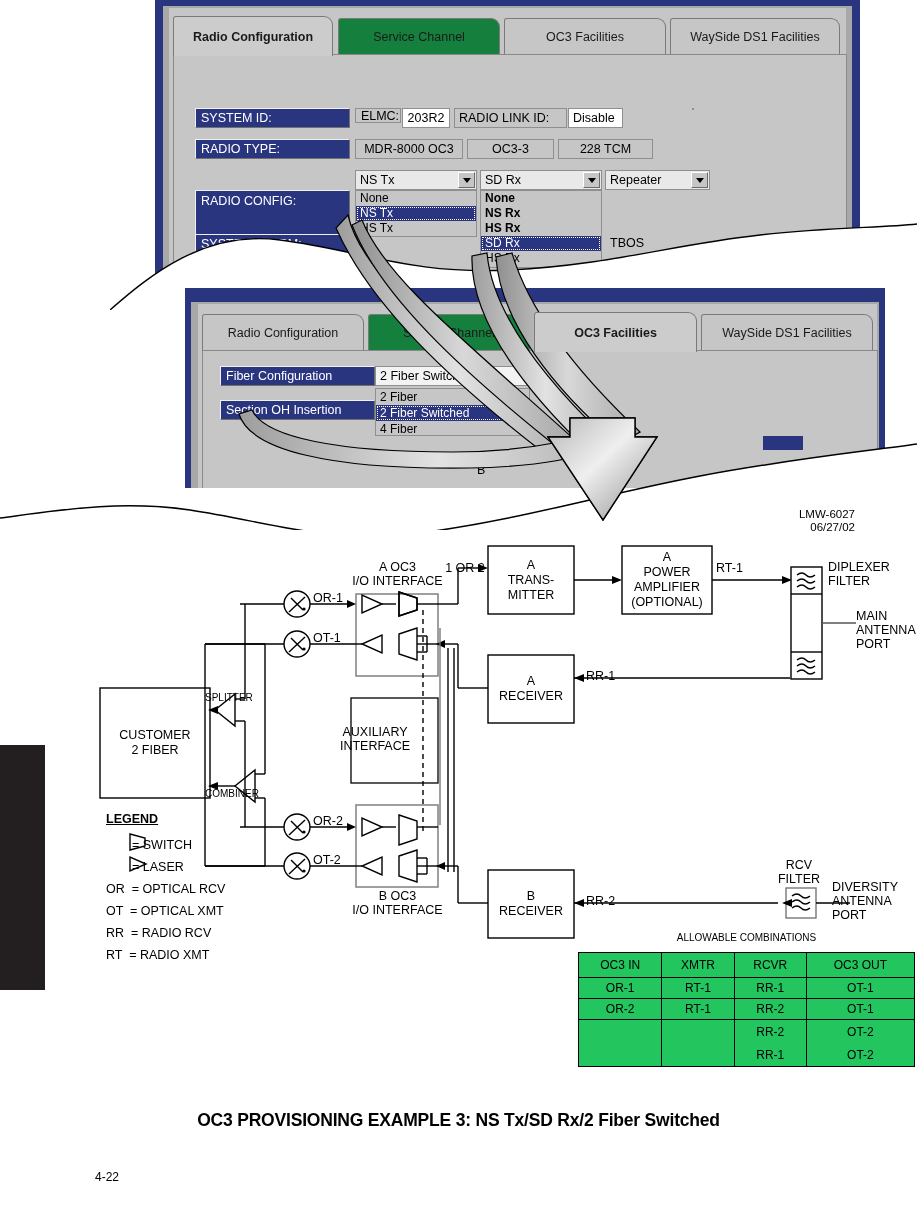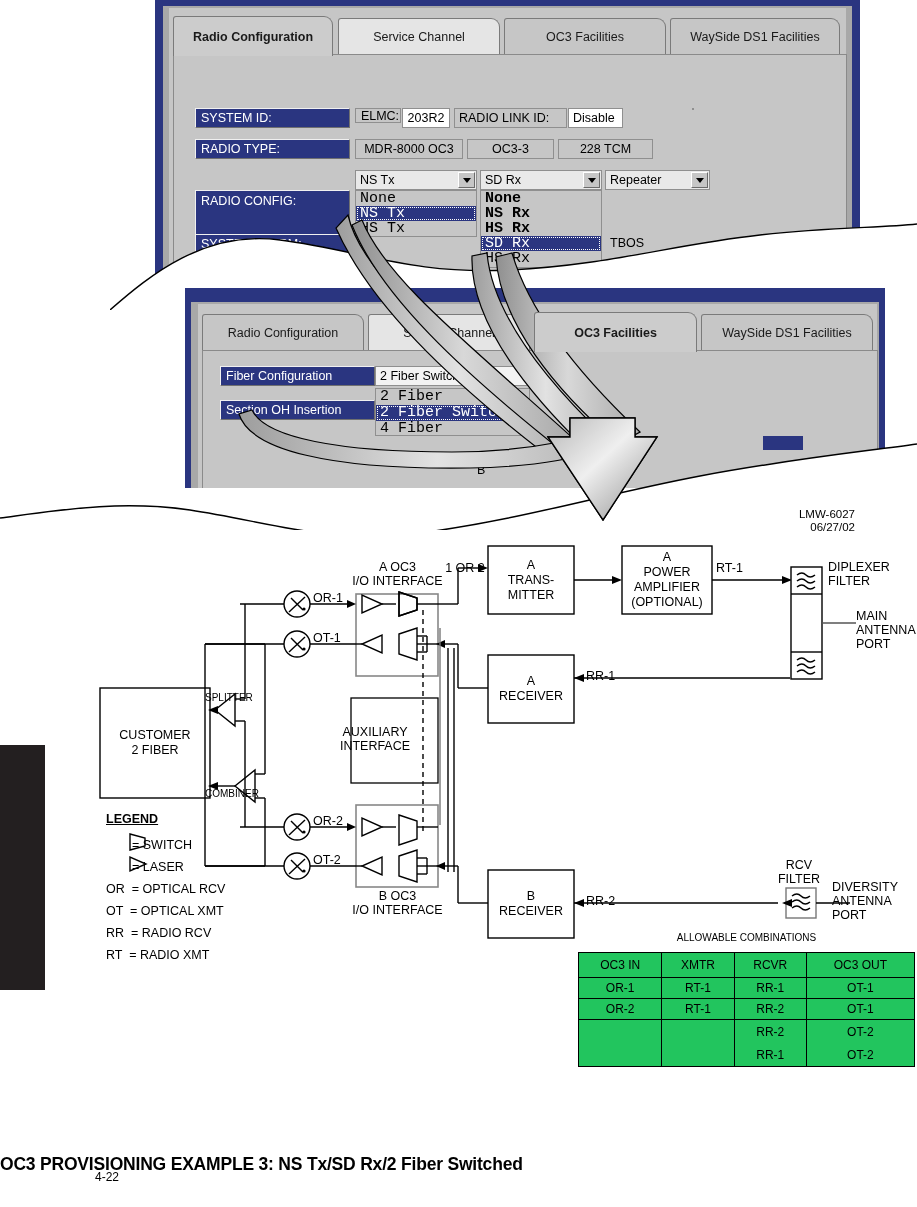--- a/index.html
+++ b/index.html
@@ -11,21 +11,21 @@
   #left-tab{left:0;top:745;width:45px;height:245px;background:#231f20;}
 
   
   .dlg{position:absolute;background:#2a3580;}
   .tab{position:absolute;top:4px;height:36px;background:#c6c6c6;
        border:1px solid #7a7a7a;border-bottom:none;
        border-radius:3px 9px 0 0;
        display:flex;align-items:center;justify-content:center;
        font-size:12.5px;color:#1a1a1a;box-sizing:border-box;}
   .tab.active{background:#cccccc;font-weight:bold;z-index:5;height:40px;top:2px;}
-  .tab.white{background:#e5e5e5;}
+  .tab.white{background:#15803d;}
 
   .pane{position:absolute;background:#c6c6c6;border:1px solid #8a8a8a;}
 
   .bluelabel{position:absolute;background:#2a3580;color:#fff;
              font-size:12.5px;display:flex;align-items:center;
              padding-left:5px;box-sizing:border-box;
              border:1px solid #f0f0f0;border-right-color:#707070;border-bottom-color:#707070;}
   .field{position:absolute;background:#c6c6c6;color:#000;font-size:12.5px;
          display:flex;align-items:center;justify-content:center;
          border:1px solid #8f8f8f;box-sizing:border-box;}
@@ -35,29 +35,29 @@
   .combo{position:absolute;background:#e9e9e9;border:1px solid #8f8f8f;
          box-sizing:border-box;font-size:12.5px;display:flex;align-items:center;
          padding-left:4px;color:#000;}
   .combo .arrowbox{position:absolute;right:1px;top:1px;bottom:1px;width:17px;
       background:#c6c6c6;border:1px solid #fff;border-right-color:#6b6b6b;border-bottom-color:#6b6b6b;
       box-sizing:border-box;display:flex;align-items:center;justify-content:center;}
   .combo .arrowbox i{display:block;width:0;height:0;border-left:4px solid transparent;
       border-right:4px solid transparent;border-top:5px solid #000;}
 
   .droplist{position:absolute;background:#c6c6c6;border:1px solid #8f8f8f;box-sizing:border-box;}
-  .droplist .opt{height:15px;line-height:15px;font-size:15px;padding-left:4px;color:#000;box-sizing:border-box;font-family:Liberation Mono, monospace;}
+  .droplist .opt{height:15px;line-height:15px;font-size:12px;padding-left:4px;color:#000;box-sizing:border-box;}
   .droplist .opt.sel{background:#2a3580;color:#fff;outline:1px dotted #fff;outline-offset:-2px;}
 
   
   .dtxt{position:absolute;font-size:12.5px;color:#000;line-height:14px;text-align:center;white-space:pre;}
   .small{font-size:10px;}
 
   
-  #caption{position:absolute;left:0;right:0;top:1154px;text-align:left;
+  #caption{position:absolute;left:0;right:0;top:1110px;text-align:center;
            font-size:17.5px;font-weight:bold;letter-spacing:-.2px;}
   #pagenum{position:absolute;left:95px;top:1170px;font-size:12px;}
   #docnum{position:absolute;left:755px;top:508px;font-size:11.5px;text-align:right;width:100px;line-height:13px;white-space:pre;}
 
   
   #combos-table{position:absolute;left:578px;top:952px;width:337px;border-collapse:collapse;
                 font-size:12px;background:#22c55e;}
   #combos-table td,#combos-table th{border:1.3px solid #000;text-align:center;padding:3px 2px;font-weight:normal;}
   #combos-table th{padding:5px 2px;}
   #combos-table td.pad{height:17px;}

